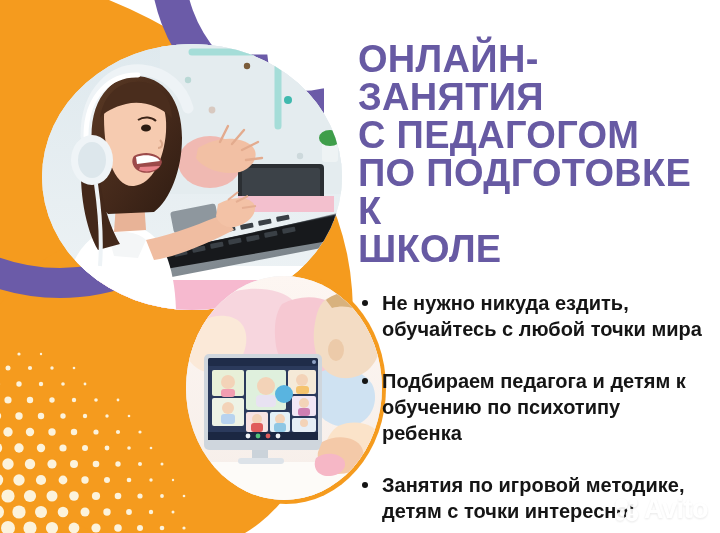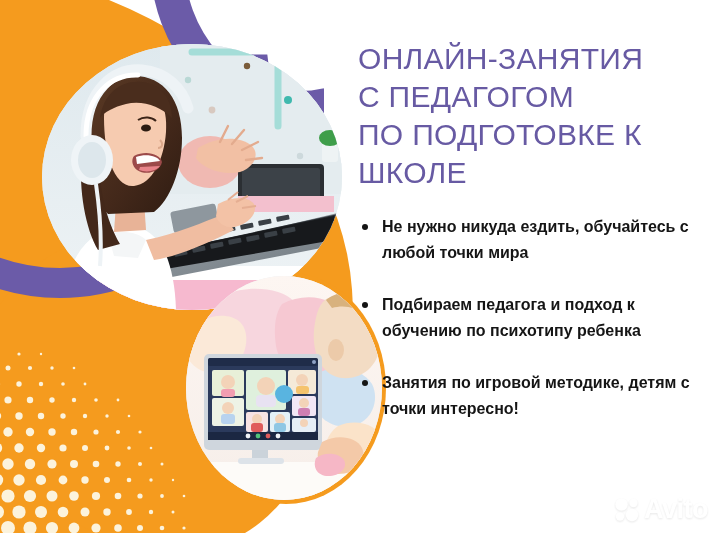--- a/index.html
+++ b/index.html
@@ -81,34 +81,34 @@
   }
 
   
   .content {
     position:absolute;
     left:358px; top:40px;
     width:344px;
   }
   .headline {
     color:var(--purple-text,#675AA3);
-    font-weight:normal;
-    font-size:30px;
+    font-weight:bold;
+    font-size:38px;
     line-height:38px;
     letter-spacing:0.3px;
     white-space:pre-line;
   }
   .bullets { margin-top:22px; list-style:none; }
   .bullet {
     position:relative;
     padding-left:24px;
     margin-bottom:26px;
     color:#151515;
     font-weight:bold;
-    font-size:16px;
+    font-size:20px;
     line-height:26px;
   }
   .bullet::before {
     content:"";
     position:absolute;
     left:4px; top:10px;
     width:6px; height:6px;
     border-radius:50%;
     background:#151515;
   }
@@ -428,21 +428,21 @@
   </div>
 
   <div class="content">
     <h1 class="headline">ОНЛАЙН-ЗАНЯТИЯ
 С ПЕДАГОГОМ
 ПО ПОДГОТОВКЕ К
 ШКОЛЕ</h1>
 
     <ul class="bullets">
       <li class="bullet">Не нужно никуда ездить, обучайтесь с любой точки мира</li>
-      <li class="bullet">Подбираем педагога и подход к обучению по психотипу ребенка</li>
+      <li class="bullet">Подбираем педагога и детям к обучению по психотипу ребенка</li>
       <li class="bullet">Занятия по игровой методике, детям с точки интересно!</li>
     </ul>
   </div>
 
   <div class="watermark">
     <svg width="26" height="26" viewBox="0 0 26 26" aria-hidden="true">
       <circle cx="7.5" cy="7.5" r="6.2" fill="#ffffff"></circle>
       <circle cx="19.5" cy="6.0" r="4.2" fill="#ffffff"></circle>
       <circle cx="6.0" cy="19.5" r="4.2" fill="#ffffff"></circle>
       <circle cx="18.0" cy="18.0" r="6.2" fill="#ffffff"></circle>

